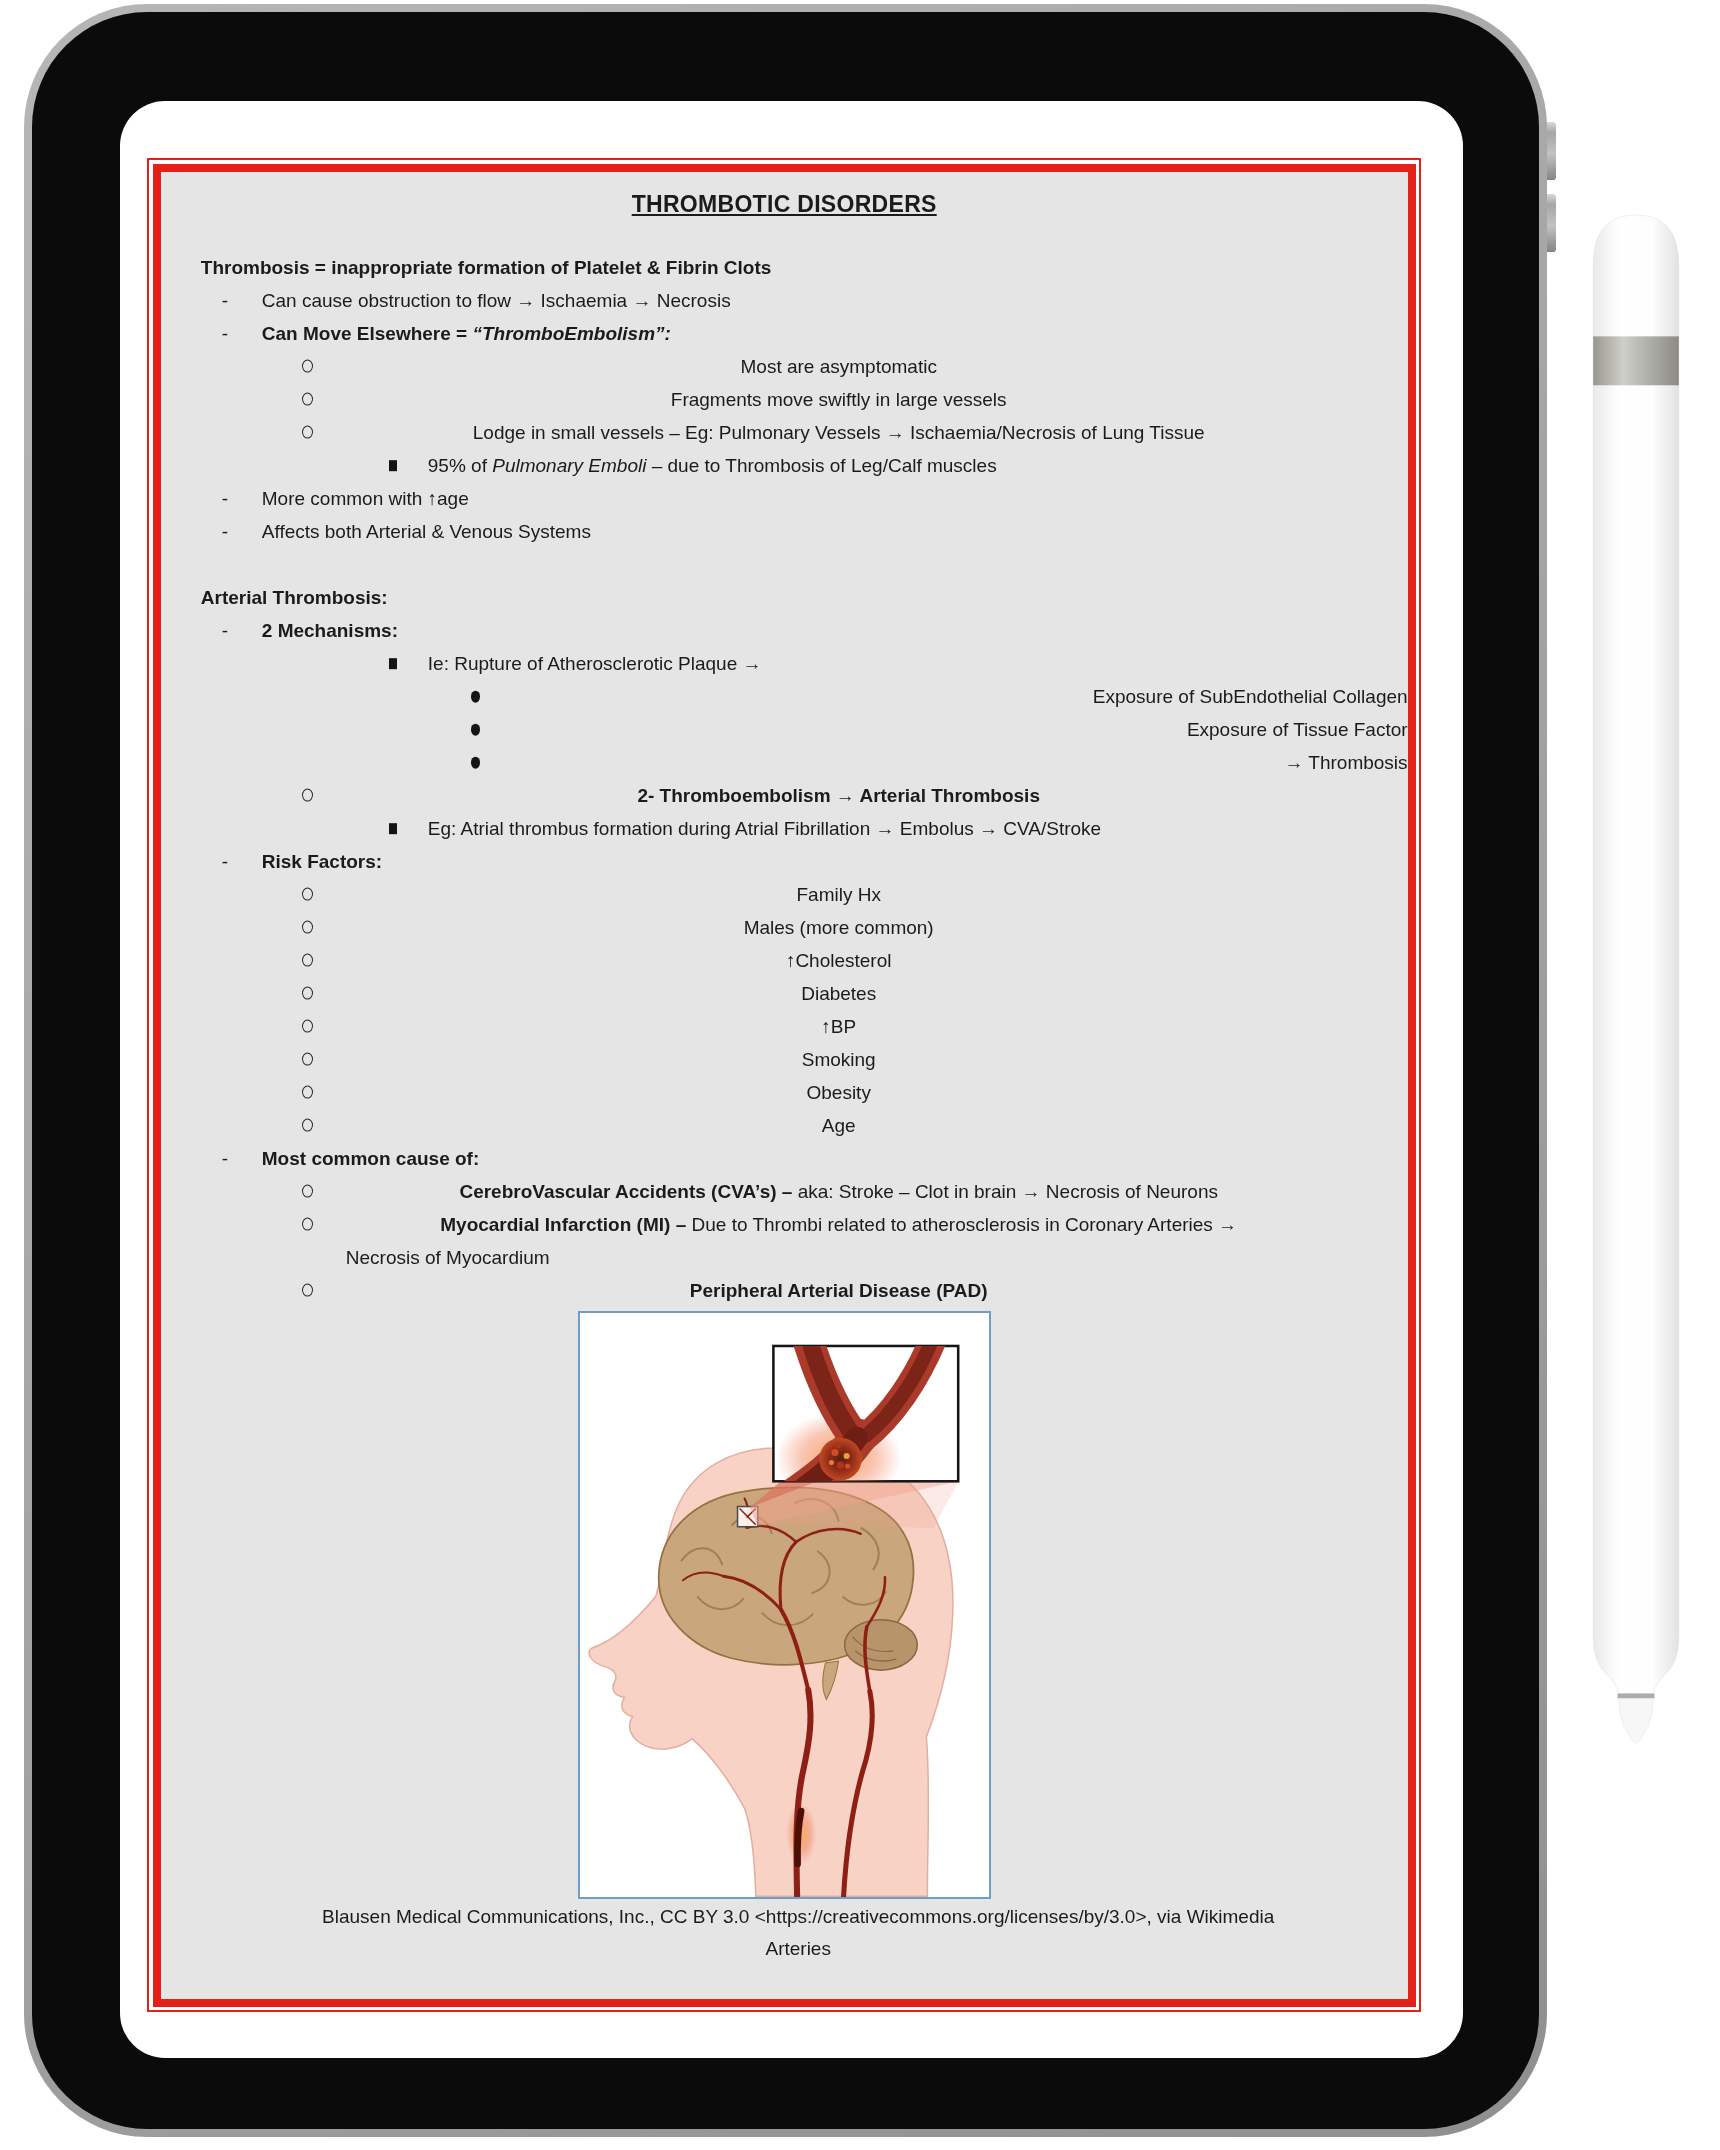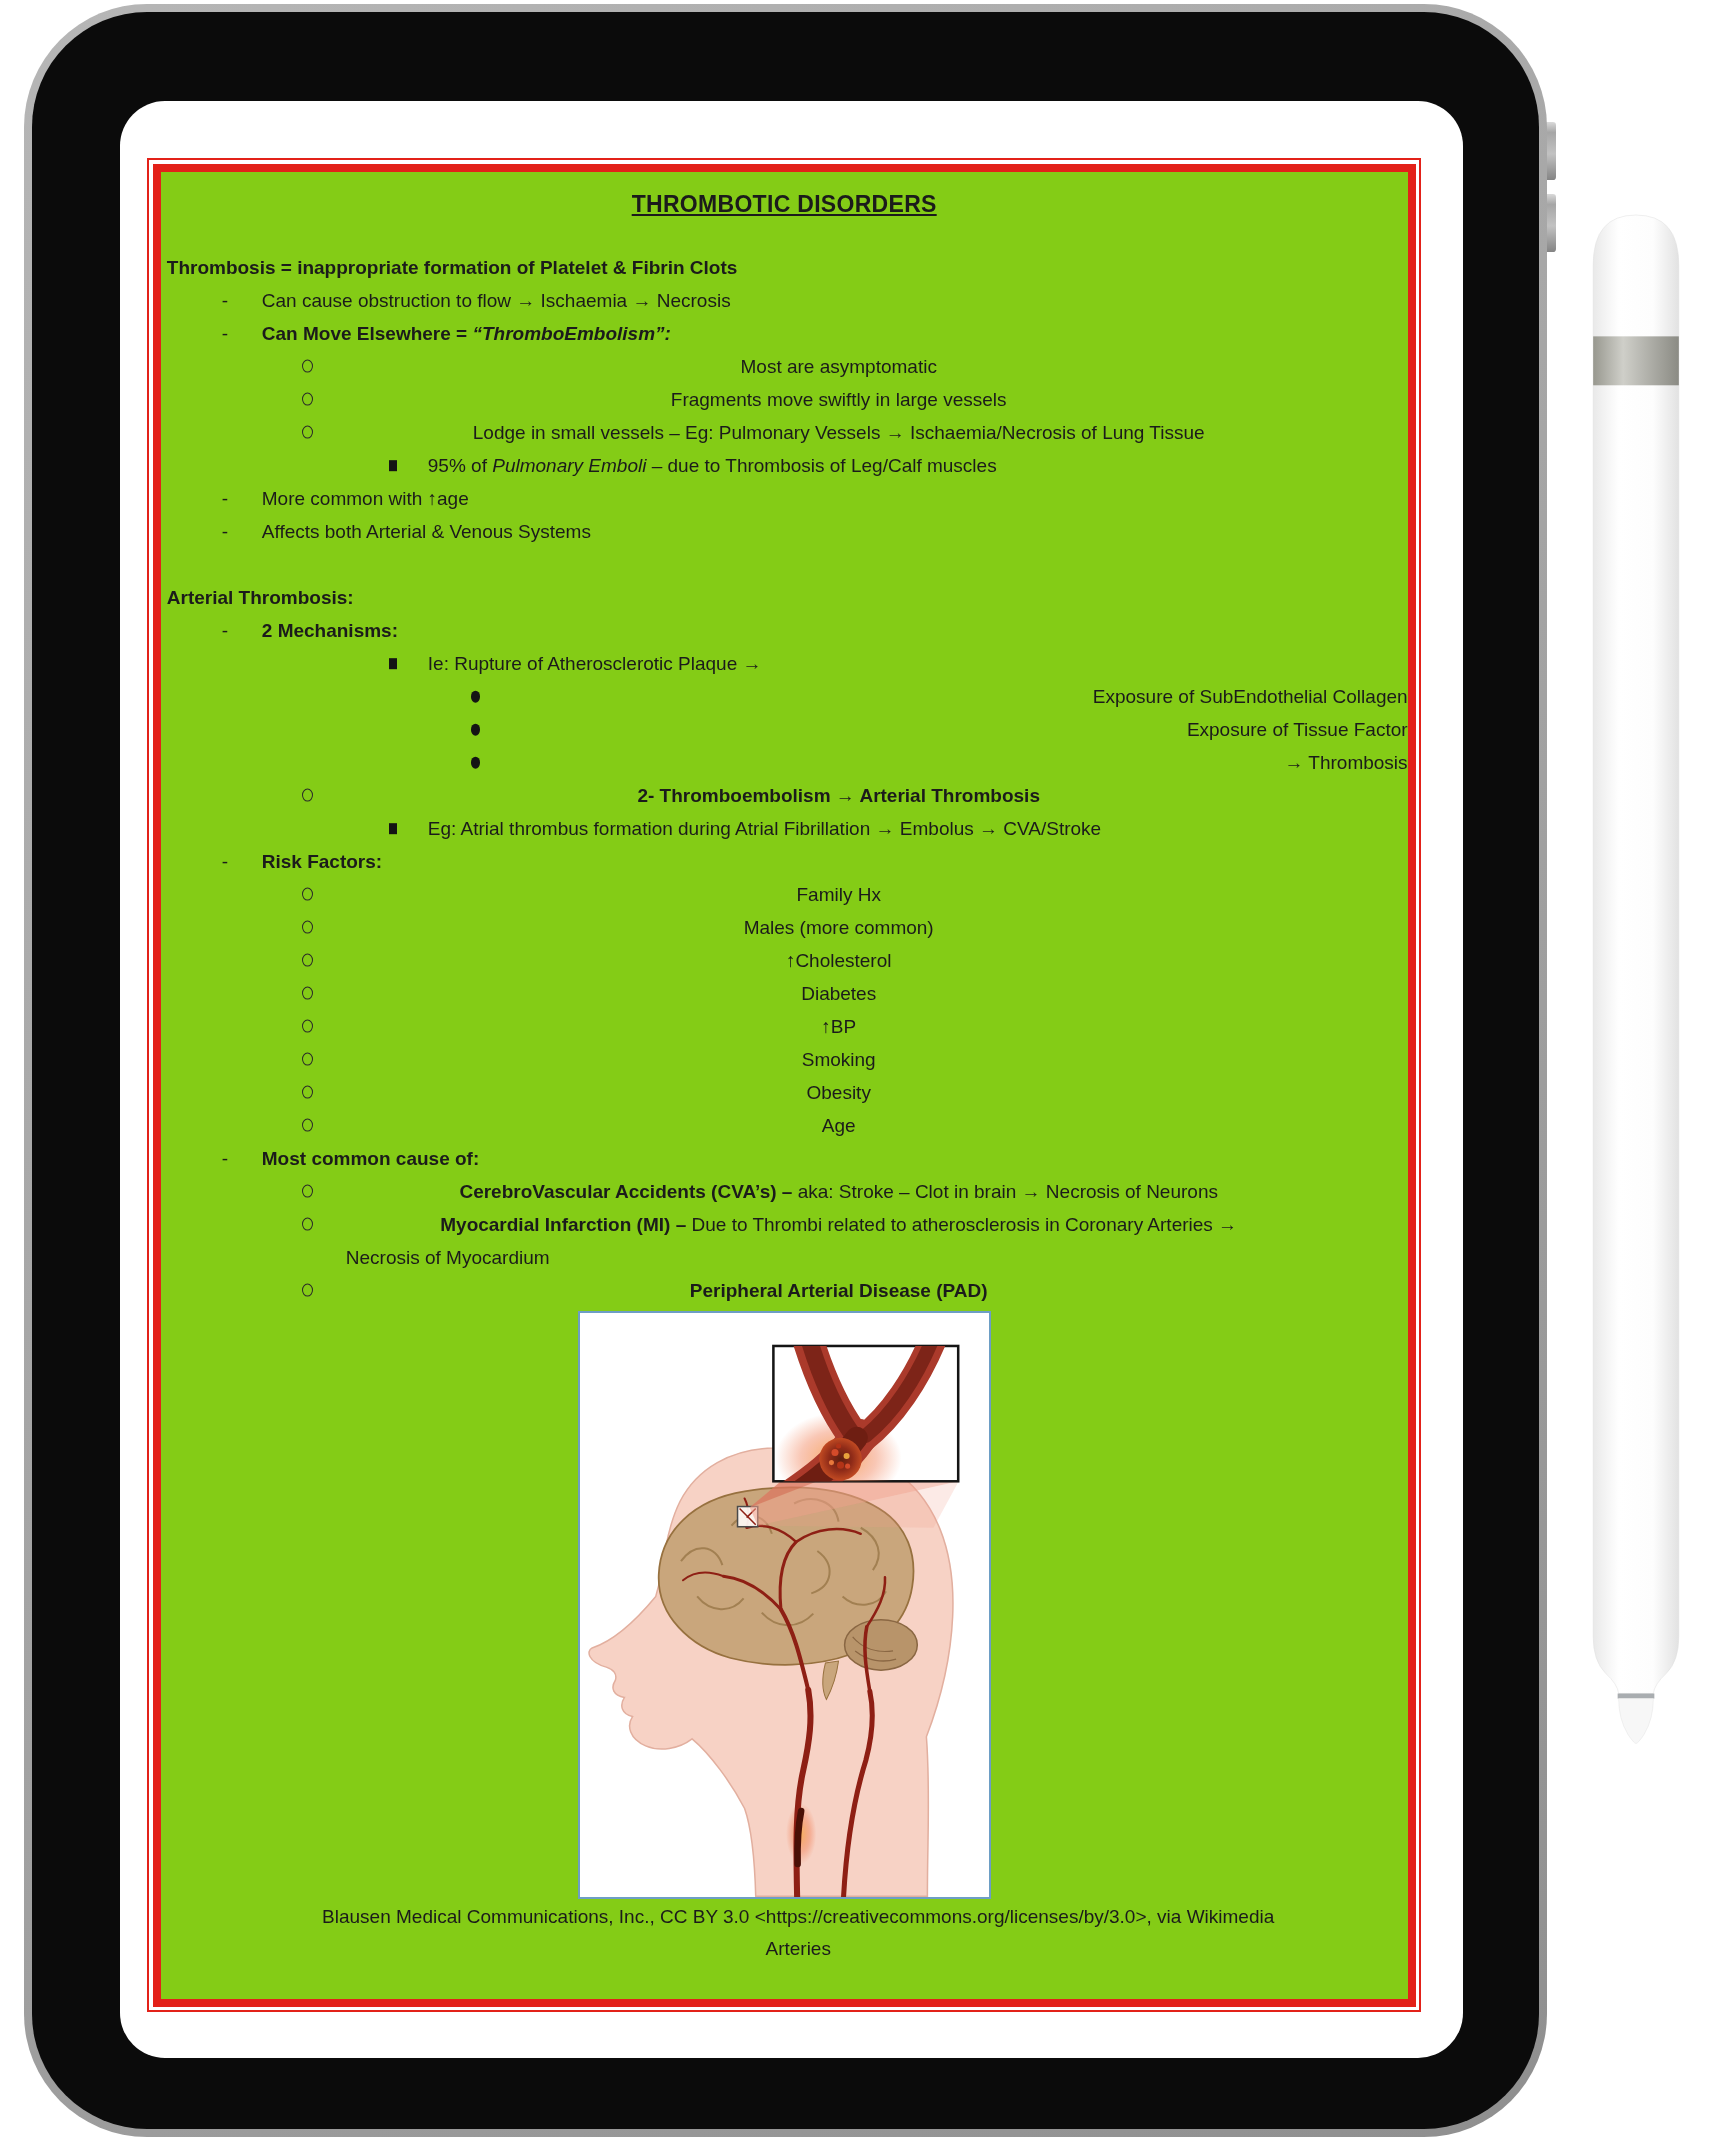--- a/index.html
+++ b/index.html
@@ -17,30 +17,30 @@
             border-radius:123px;
             background:linear-gradient(145deg,#b6b6b6,#a2a2a2 55%,#8f8f8f); }
   .bezel  { position:absolute; left:8.2px; top:8.2px; right:8.2px; bottom:8.2px;
             border-radius:115px; background:#0b0b0b; }
   .screen { position:absolute; left:88px; top:89px; width:1343px; height:1957px;
             border-radius:45px; background:#ffffff; overflow:hidden; }
 
   
   .page-outer { position:absolute; left:27px; top:57px; right:42px; bottom:46px;
                 border:2.5px solid #e32119; padding:3.6px; }
-  .page-inner { height:100%; border:8.2px solid #e32119; background:#84cc16;
+  .page-inner { height:100%; border:8.2px solid #e32119; background:#e5e5e5;
                 overflow:hidden; color:#1b1b1b; }
 
   .title { margin:17.3px 0 32px; text-align:center; font-size:23px; line-height:30px;
            font-weight:bold; text-decoration:underline; letter-spacing:0.3px; }
 
   .line { position:relative; height:33px; line-height:33px; font-size:19px;
           white-space:nowrap; }
   .line.gap { margin-top:33px; }
-  .lv-p, .lv-h { padding-left:6px; }
+  .lv-p, .lv-h { padding-left:6px;margin-left:34px; }
   .lv-d { padding-left:101px; }
   .lv-c { padding-left:109px;text-align:center; }
   .lv-s { padding-left:267px; }
   .lv-b { padding-left:349px;text-align:right; }
   .lv-x { padding-left:185px; }
   .b { font-weight:700; }
   .i { font-style:italic;text-align:center; }
   .u { }
 
   .mk { position:absolute; display:block; }

